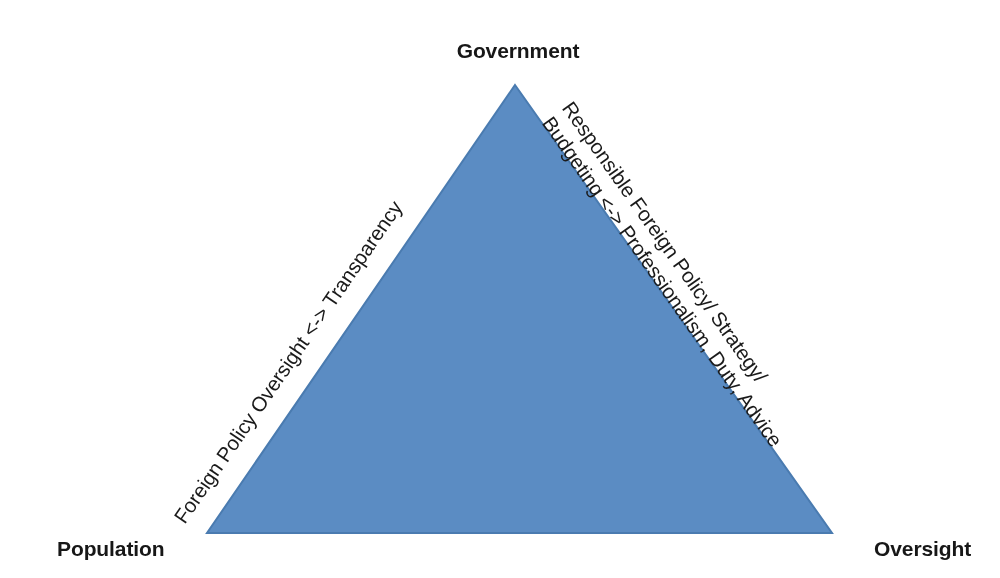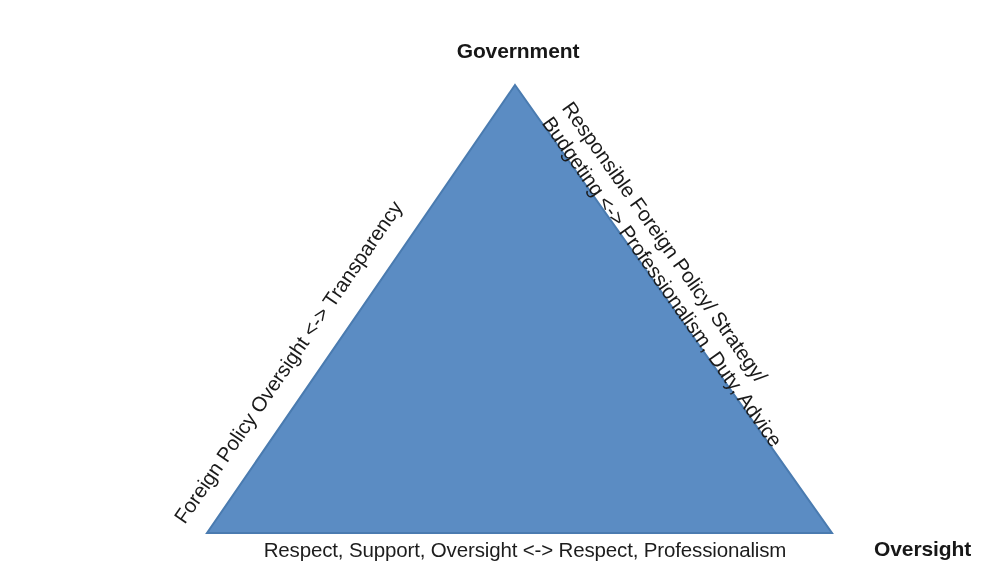--- a/index.html
+++ b/index.html
@@ -108,24 +108,24 @@
 <body>
 
 <div id="stage">
 
   <svg id="triangle-svg" viewBox="0 0 1000 578" xmlns="http://www.w3.org/2000/svg">
     <polygon id="triangle-poly" points="515,85 832,533 207,533" fill="#5B8CC3" stroke="#4A7BB0" stroke-width="2" stroke-linejoin="miter"></polygon>
   </svg>
 
   <div class="vertex-label" id="label-government">Government</div>
 
+  <div class="vertex-label" id="label-population">Population</div>
 
   <div class="vertex-label" id="label-military">Oversight</div>
 
-  <div id="edge-bottom">Respect, Support, Oversight &lt;-&gt; Respect, Professionalism</div>
 
   <div class="rot-label" id="edge-left">Foreign Policy Oversight &lt;-&gt; Transparency</div>
 
   <div class="rot-label" id="edge-right-outer">Responsible Foreign Policy/ Strategy/</div>
 
   <div class="rot-label" id="edge-right-inner">Budgeting &lt;-&gt; Professionalism, Duty, Advice</div>
 
 </div>
 
 </body></html>

